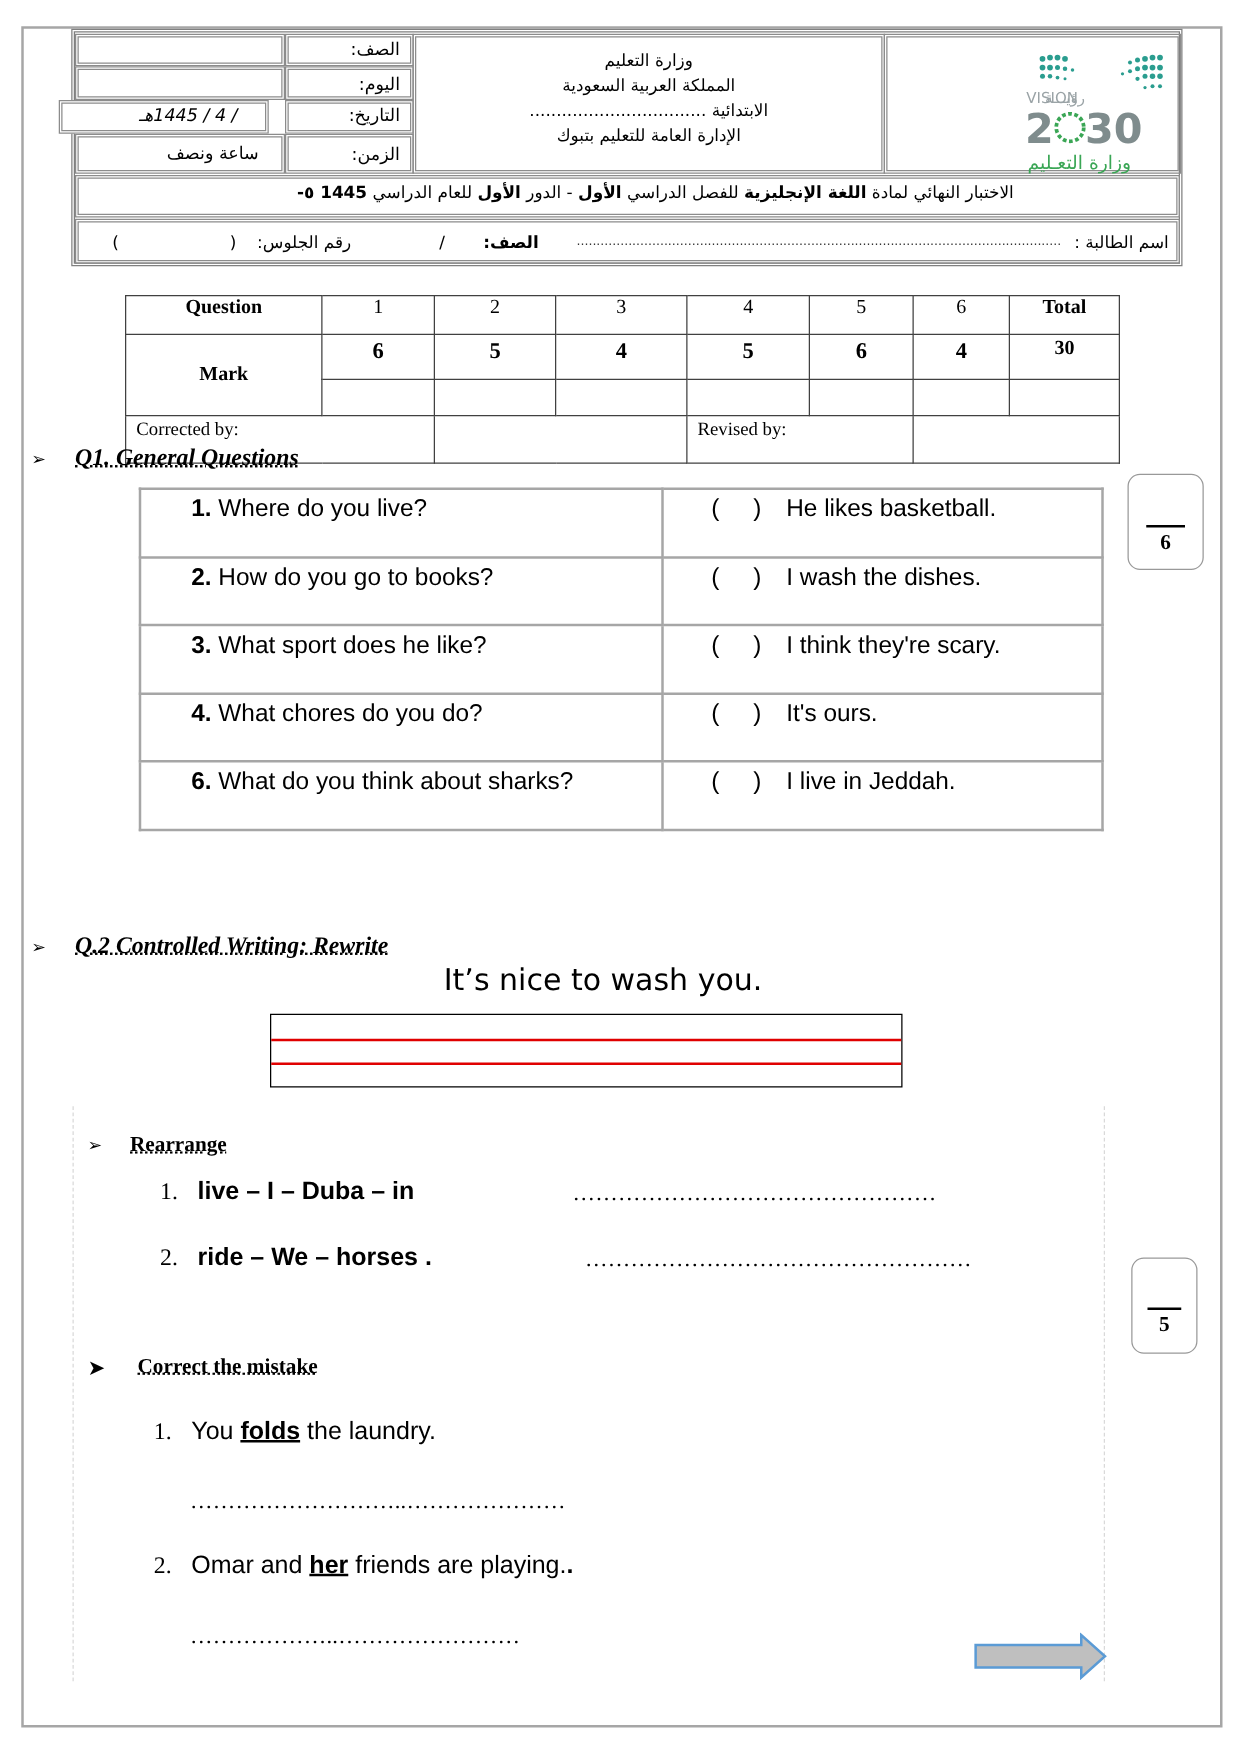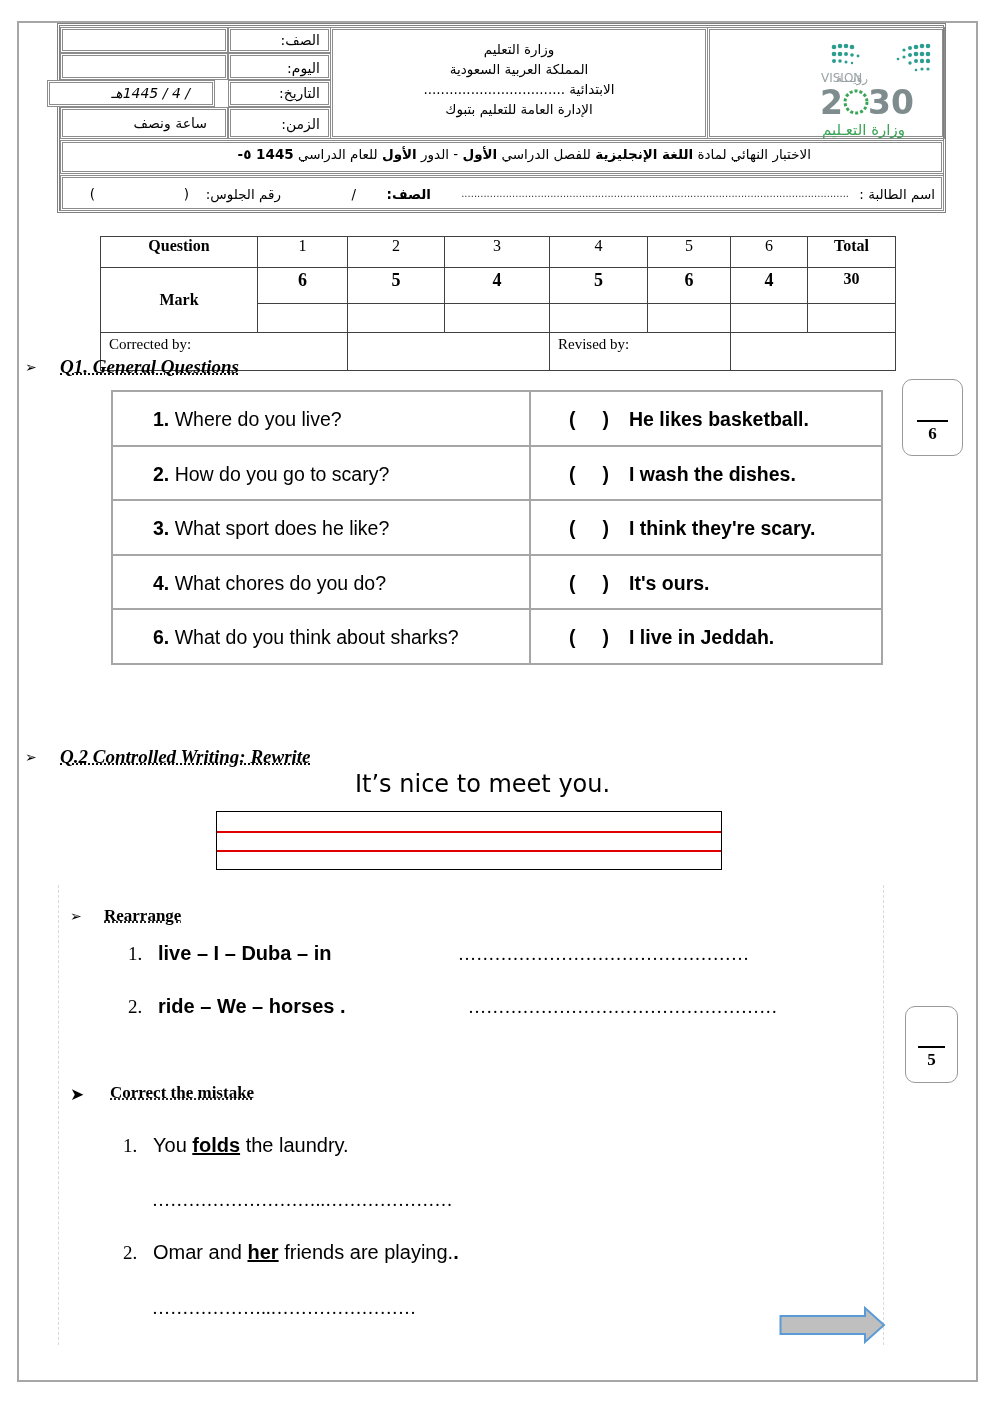--- a/index.html
+++ b/index.html
@@ -67,23 +67,23 @@
     position: absolute; font-family: "Liberation Serif", serif; font-style: italic; font-weight: bold;
     font-size: 19px; text-decoration: underline; text-decoration-style: dotted; white-space: nowrap;
   }
   .bullet { position: absolute; font-size: 14px; }
 
   
   table.q1 {
     position: absolute; left: 111px; top: 390px; width: 772px; border-collapse: collapse;
     font-family: "Liberation Sans", sans-serif; font-size: 19.5px;
   }
-  table.q1 td { border: 2px solid #a6a6a6; height: 54.5px; vertical-align: top; padding-top: 16px; white-space: nowrap; }
+  table.q1 td { border: 2px solid #a6a6a6; height: 54.5px; vertical-align: top; padding-top: 4px; white-space: nowrap; }
   table.q1 td.q { width: 418px; padding-left: 40px; }
-  table.q1 td.a { padding-left: 38px; font-weight: bold; }
+  table.q1 td.a { padding-left: 38px; font-weight: normal; }
   .paren { display: inline-block; width: 60px; }
 
   .score-box {
     position: absolute; border: 1px solid #999; border-radius: 10px; background: #fff;
     font-family: "Liberation Serif", serif; font-weight: bold; font-size: 17px; text-align: center;
   }
   .score-box .line { position: absolute; left: 14px; right: 14px; height: 1.5px; background: #000; }
   .score-box .num { position: absolute; left: 0; right: 0; }
 
   
@@ -256,21 +256,21 @@
 <span class="bullet" style="left:25px;top:359px;">➢</span>
 <span class="sec-head" style="left:60px;top:356px;">Q1. General Questions</span>
 
 <table class="q1">
   <tbody>
       <tr>
     <td class="q"><b>1.</b><span> Where do you live?</span></td>
     <td class="a"><span class="paren"><span>(</span>&nbsp;&nbsp;&nbsp;&nbsp;&nbsp;<span>)</span></span><span>He likes basketball.</span></td>
   </tr>
   <tr>
-    <td class="q"><b>2.</b><span> How do you go to scary?</span></td>
+    <td class="q"><b>2.</b><span> How do you go to books?</span></td>
     <td class="a"><span class="paren"><span>(</span>&nbsp;&nbsp;&nbsp;&nbsp;&nbsp;<span>)</span></span><span>I wash the dishes.</span></td>
   </tr>
   <tr>
     <td class="q"><b>3.</b><span> What sport does he like?</span></td>
     <td class="a"><span class="paren"><span>(</span>&nbsp;&nbsp;&nbsp;&nbsp;&nbsp;<span>)</span></span><span>I think they're scary.</span></td>
   </tr>
   <tr>
     <td class="q"><b>4.</b><span> What chores do you do?</span></td>
     <td class="a"><span class="paren"><span>(</span>&nbsp;&nbsp;&nbsp;&nbsp;&nbsp;<span>)</span></span><span>It's ours.</span></td>
   </tr>
@@ -282,21 +282,21 @@
   </table>
 
 <div class="score-box" style="left:902px;top:379px;width:61px;height:77px;">
   <div class="line" style="top:40px;"></div>
   <div class="num" style="top:44px;">6</div>
 </div>
 
 <span class="bullet" style="left:25px;top:749px;">➢</span>
 <span class="sec-head" style="left:60px;top:746px;">Q.2 Controlled Writing: Rewrite</span>
 
-<div class="model-sentence">It’s nice to meet you.</div>
+<div class="model-sentence">It’s nice to wash you.</div>
 
 <div class="write-box">
   <div class="redline" style="top:19px;"></div>
   <div class="redline" style="top:38px;"></div>
 </div>
 
 <div class="dash-frame"></div>
 
 <span class="bullet" style="left:70px;top:908px;">➢</span>
 <span class="sub-head" style="left:104px;top:906px;">Rearrange</span>

